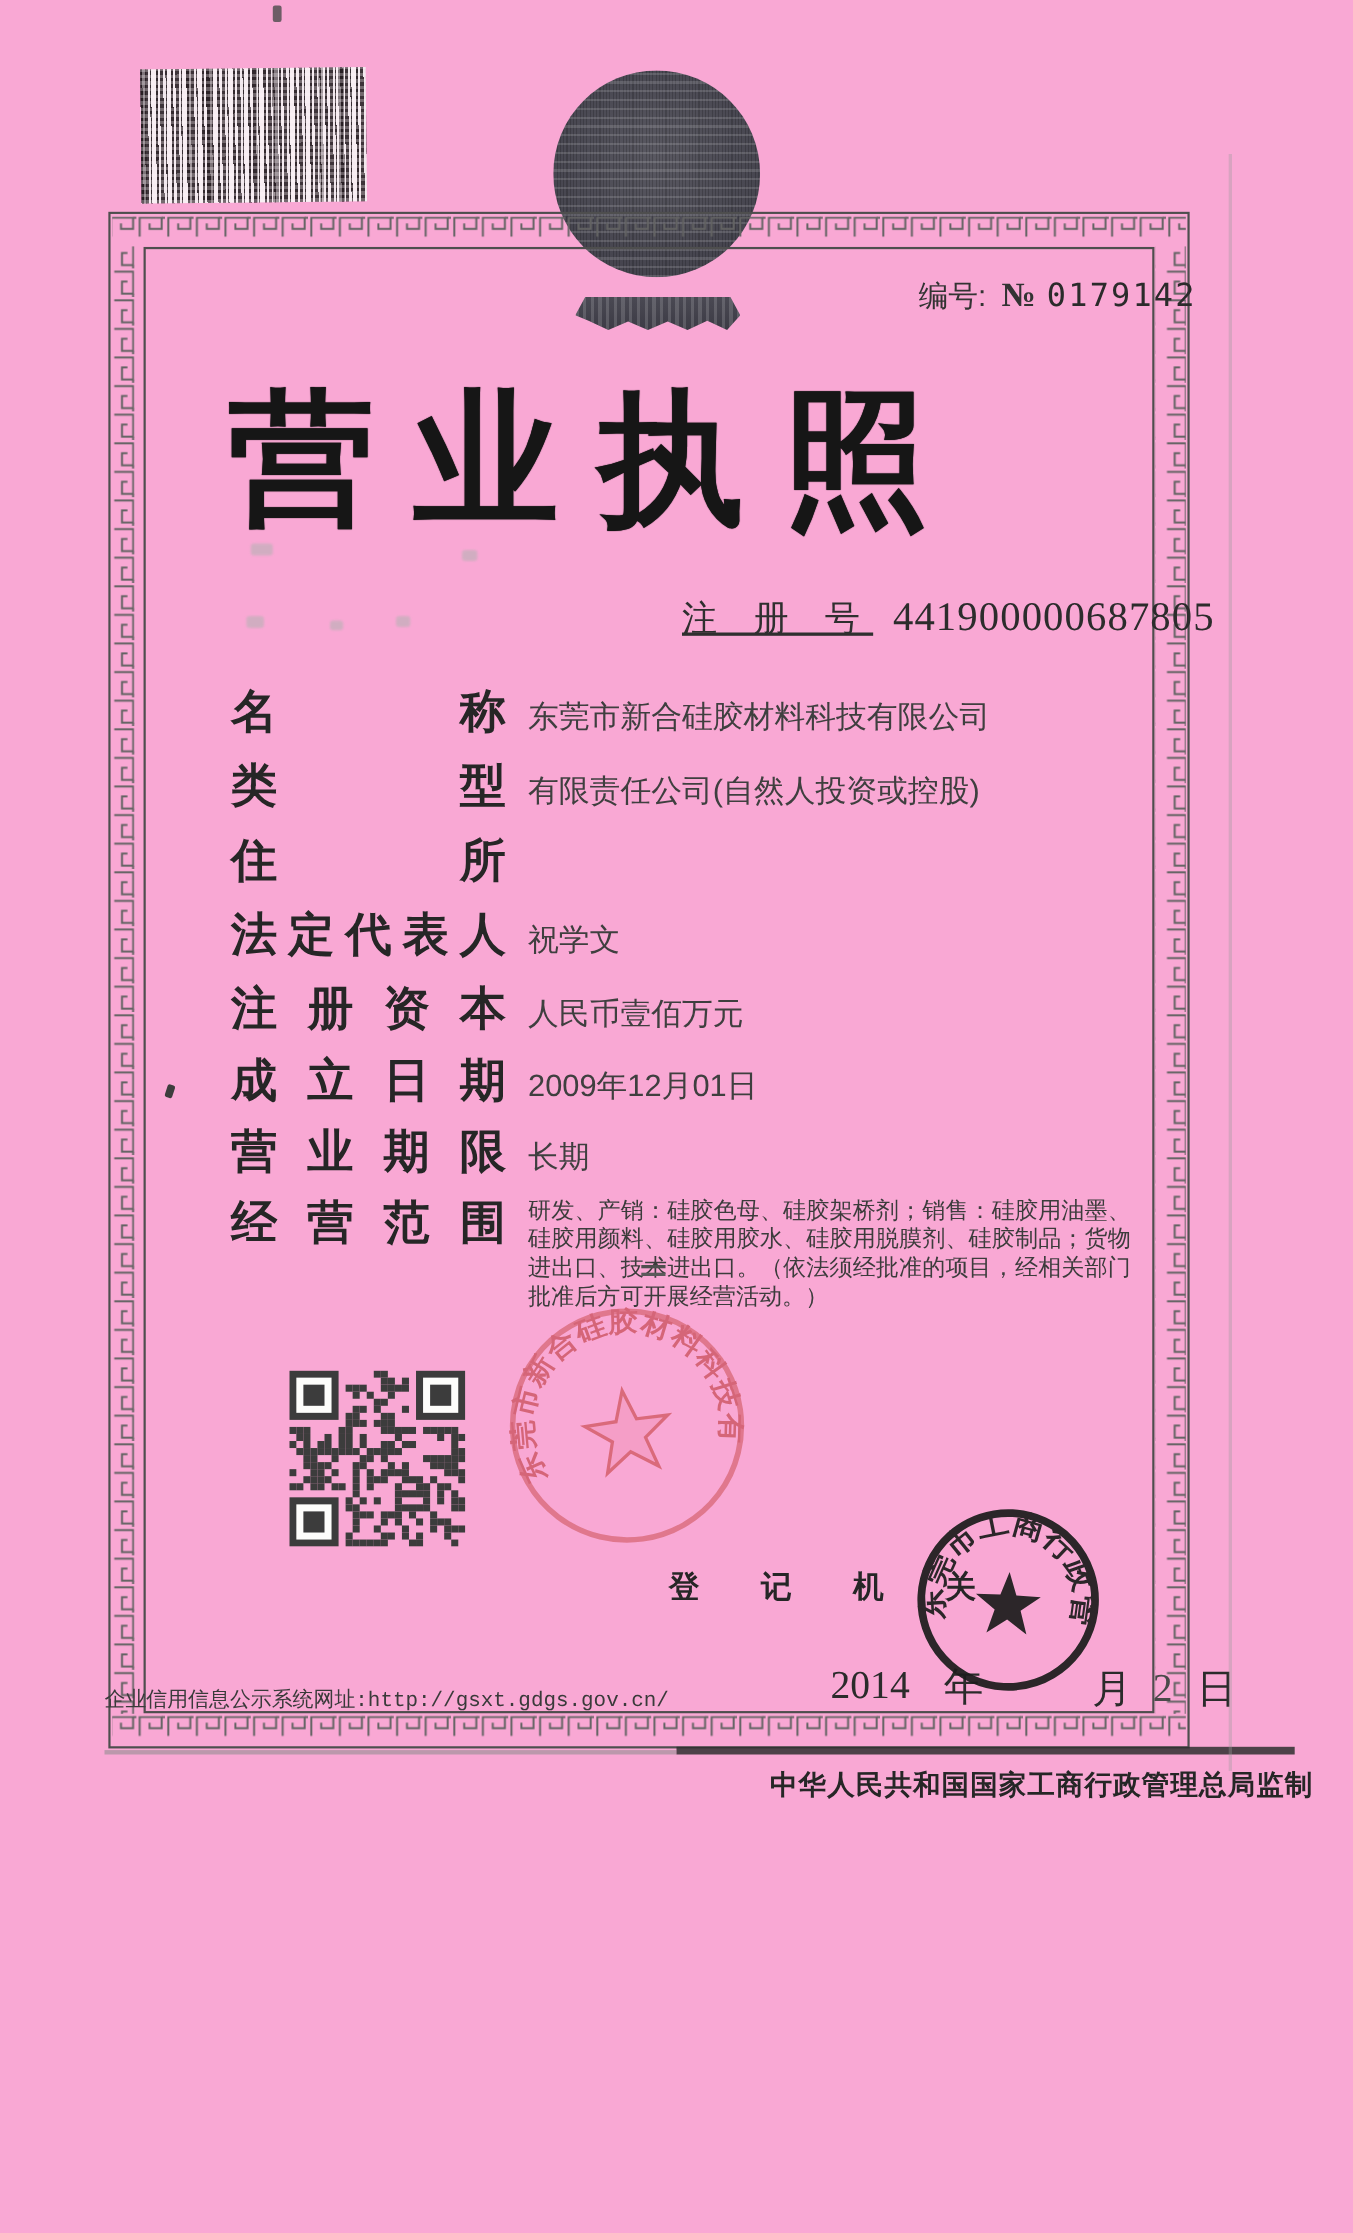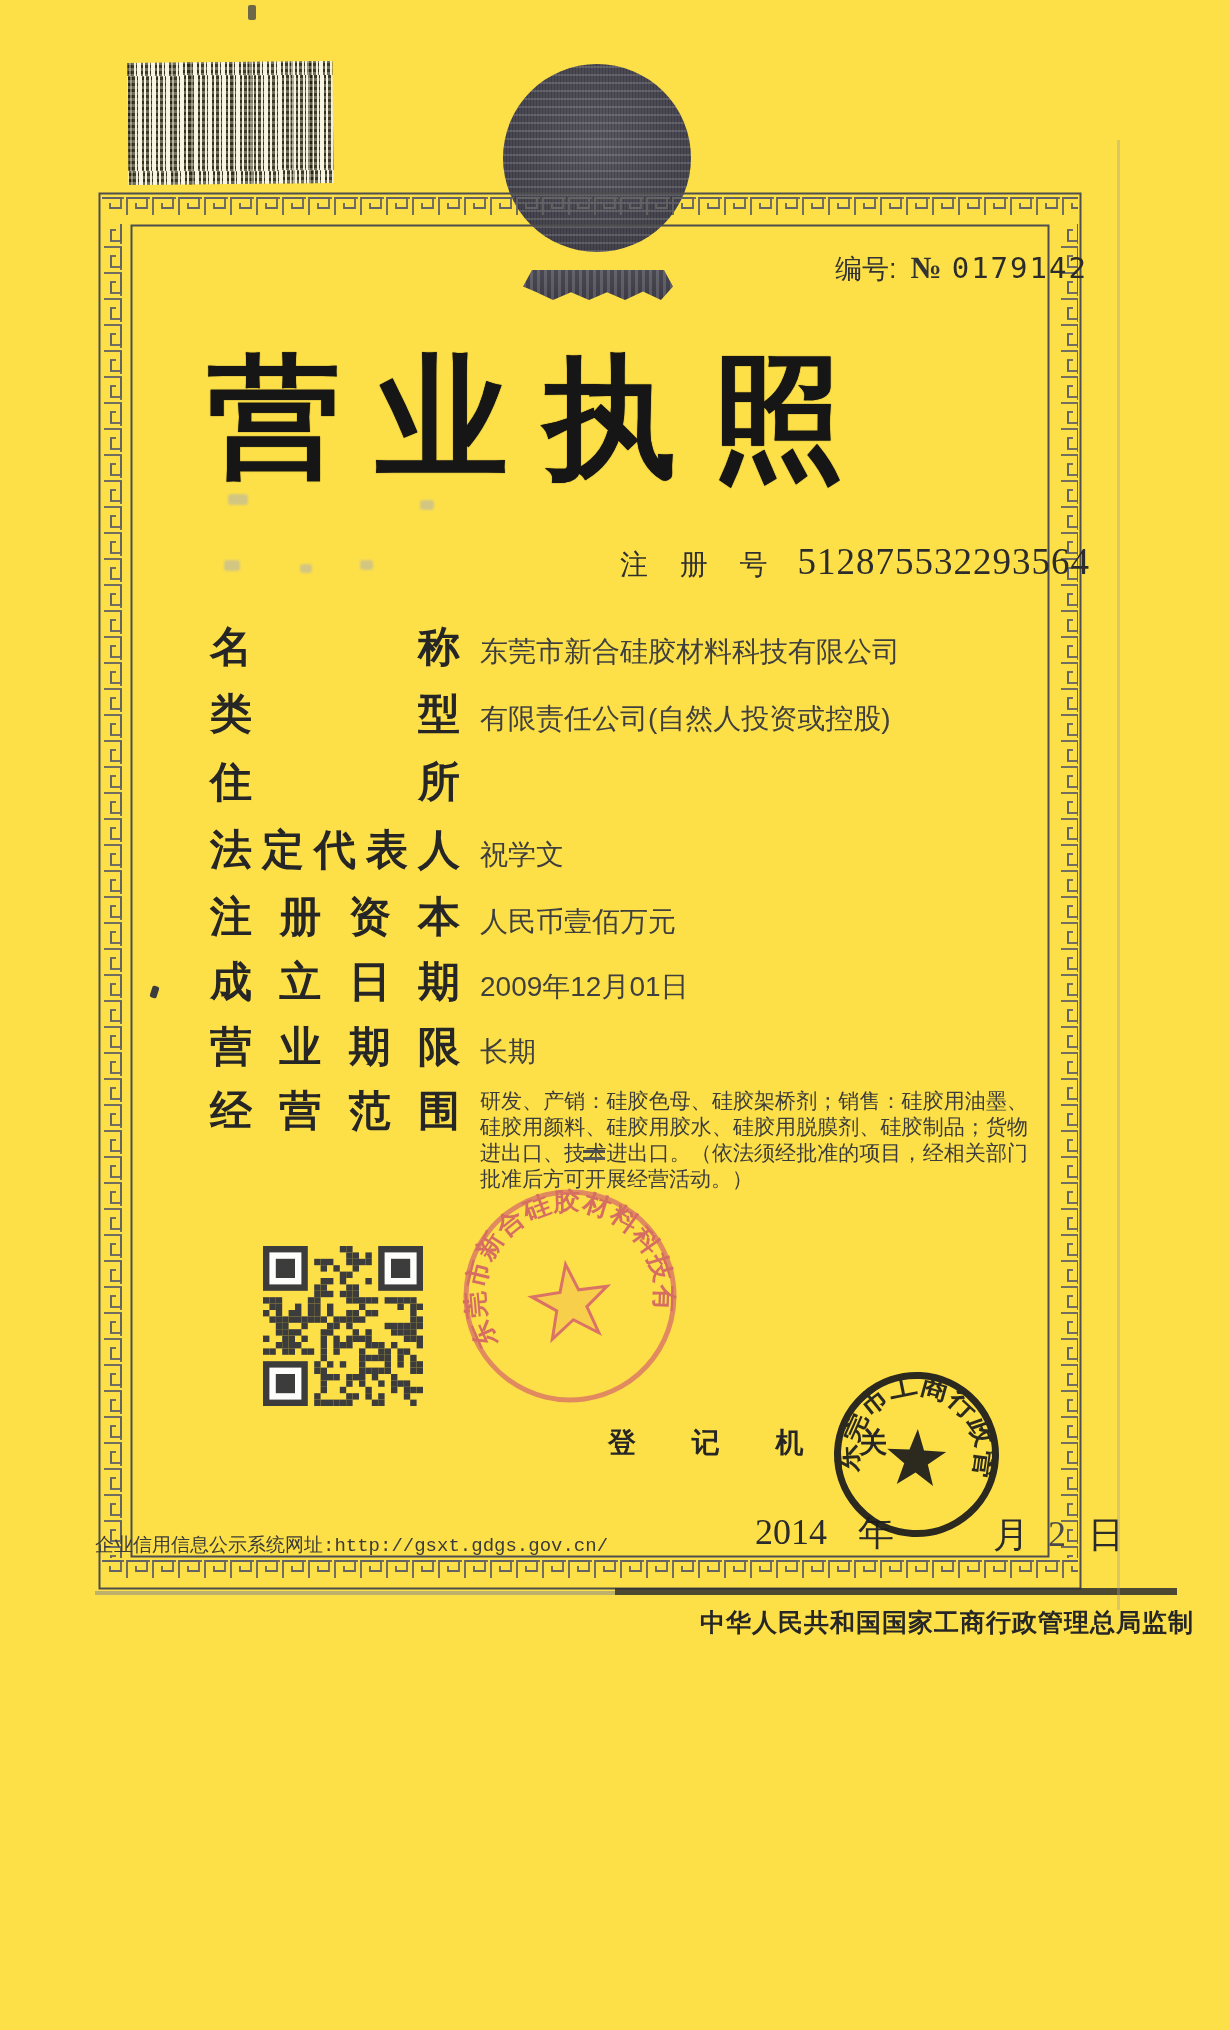--- a/index.html
+++ b/index.html
@@ -1,18 +1,18 @@
 <!DOCTYPE html>
 <html><head>
 <meta charset="utf-8">
 <style>
   html,body{margin:0;padding:0;background:#e9e8e6;}
   #page{
     position:relative;width:1230px;height:2030px;margin:0 auto;
-    background:#fde047;overflow:hidden;
+    background:#f9a8d4;overflow:hidden;
     font-family:"Liberation Sans",sans-serif;color:#2e2e2e;
   }
   [data-name]{box-sizing:border-box;}
 
   
   .barcode{
     position:absolute;left:128px;top:62px;width:205px;height:122px;
     transform:rotate(-.6deg);opacity:.88;
     background:
       repeating-linear-gradient(0deg, rgba(255,255,255,.28) 0 3px, rgba(0,0,0,0) 3px 6px),
@@ -42,21 +42,21 @@
   .serial{position:absolute;left:835px;top:250px;white-space:nowrap;font-size:27px;color:#333;}
   .serial .nomark{font-family:"Liberation Serif",serif;font-weight:bold;font-size:31px;margin:0 10px 0 14px;}
   .serial .num{font-family:"DejaVu Sans Mono",monospace;font-size:29px;letter-spacing:2px;color:#2b2b2b;}
 
   .title{
     position:absolute;left:0;top:330px;width:1052px;margin:0;text-align:center;
     font-size:132px;font-weight:900;color:#161616;letter-spacing:36px;text-indent:36px;
     text-shadow:0 0 1px #000;
   }
   .regline{position:absolute;left:620px;top:540px;white-space:nowrap;}
-  .regline .rlab{font-size:28px;letter-spacing:12px;color:#2f2f2f;}
+  .regline .rlab{font-size:32px;letter-spacing:12px;color:#2f2f2f;text-decoration:underline;}
   .regline .rnum{font-family:"Liberation Serif",serif;font-size:37px;letter-spacing:1px;color:#2c2c2c;margin-left:18px;}
 
   .row{position:absolute;left:210px;display:flex;align-items:baseline;}
   .rlabel{
     width:250px;min-width:250px;display:flex;justify-content:space-between;
     font-size:42px;color:#262626;font-weight:600;margin-right:20px;line-height:1.1;
   }
   .rvalue{font-size:28px;color:#3f3f3f;white-space:nowrap;}
   .row.scope{align-items:flex-start;}
   .row.scope .rvalue{
@@ -128,21 +128,21 @@
     <rect x="33.5" y="33.5" width="917" height="1331" fill="none" stroke="#4e4e4e" stroke-width="2"></rect>
   </svg>
 
   <div class="serial" data-name="serial-number-line">
     <span data-name="serial-label">编号:</span><span class="nomark" data-name="numero-sign">№</span><span class="num" data-name="serial-number">0179142</span>
   </div>
 
   <h1 class="title" data-name="license-title">营业执照</h1>
 
   <div class="regline" data-name="registration-number-line">
-    <span class="rlab" data-name="registration-label">注 册 号</span><span class="rnum" data-name="registration-number">512875532293564</span>
+    <span class="rlab" data-name="registration-label">注 册 号</span><span class="rnum" data-name="registration-number">441900000687805</span>
   </div>
 
   <div class="smudge s1" data-name="scan-smudge"></div>
   <div class="smudge s2" data-name="scan-smudge"></div>
   <div class="smudge s3" data-name="scan-smudge"></div>
   <div class="smudge s4" data-name="scan-smudge"></div>
   <div class="smudge s5" data-name="scan-smudge"></div>
   <div class="dot-mark" data-name="scan-speck"></div>
 
   <div class="row" style="top:624px" data-name="field-row-name">

